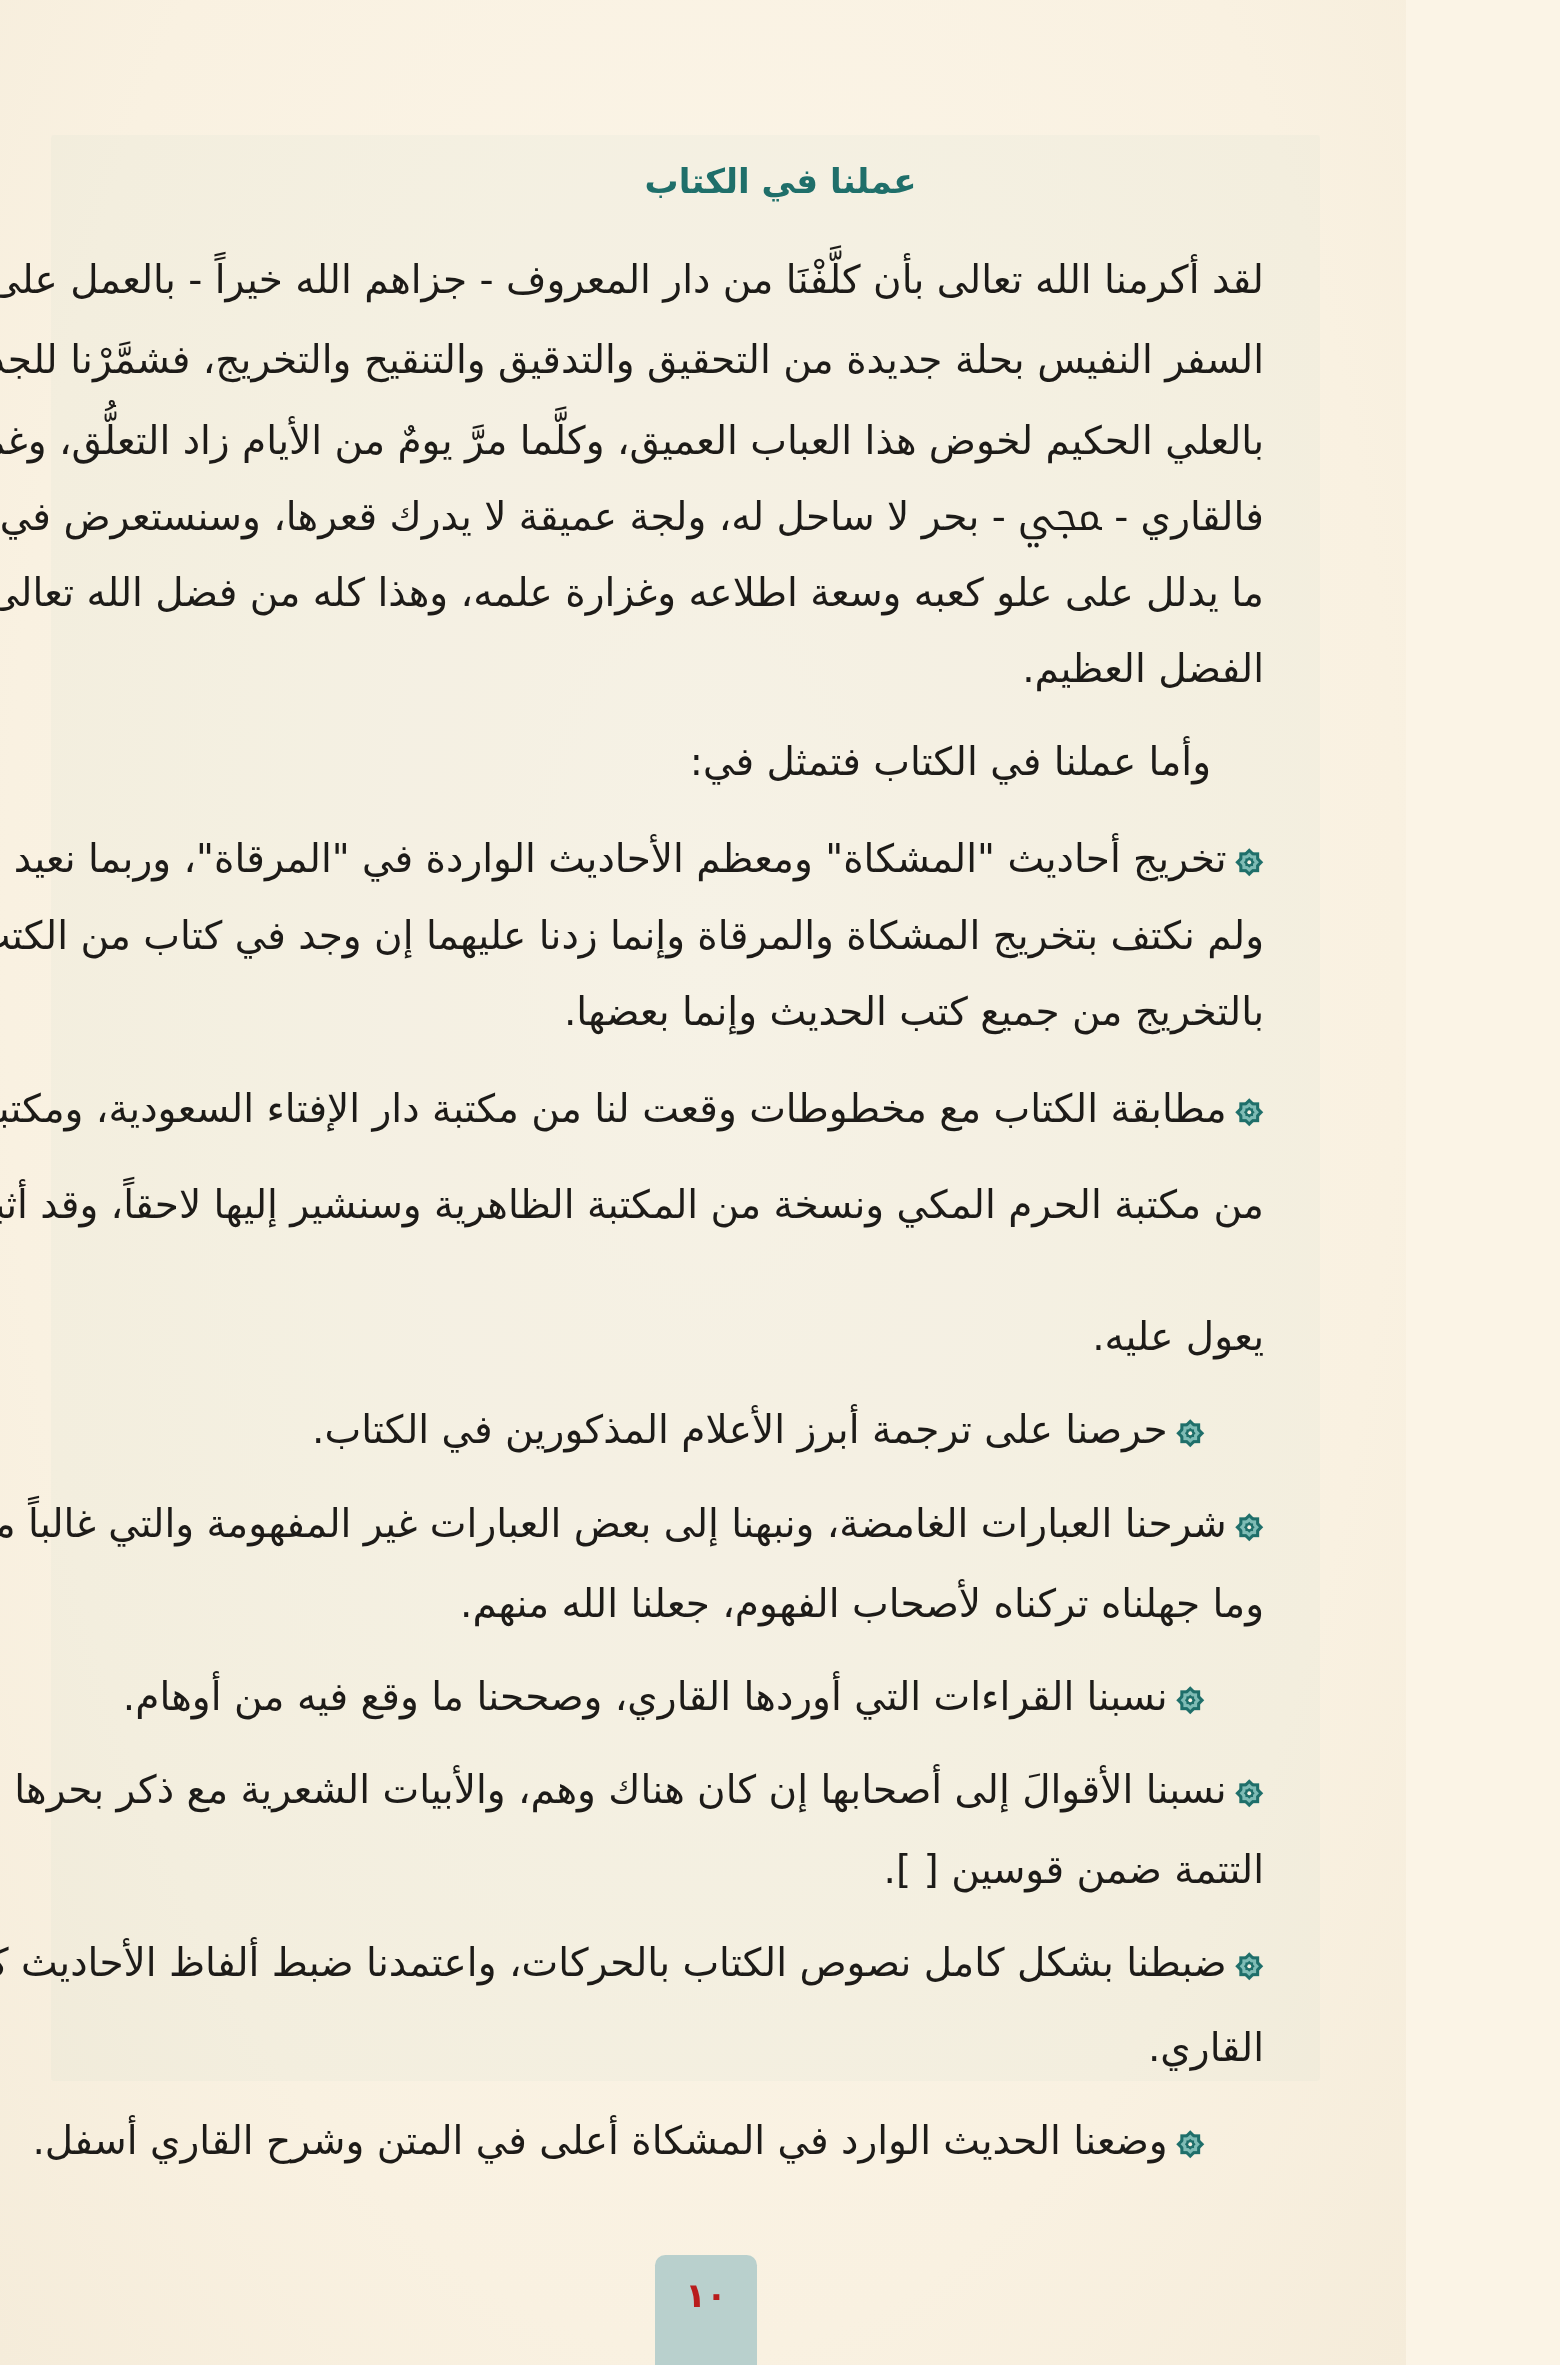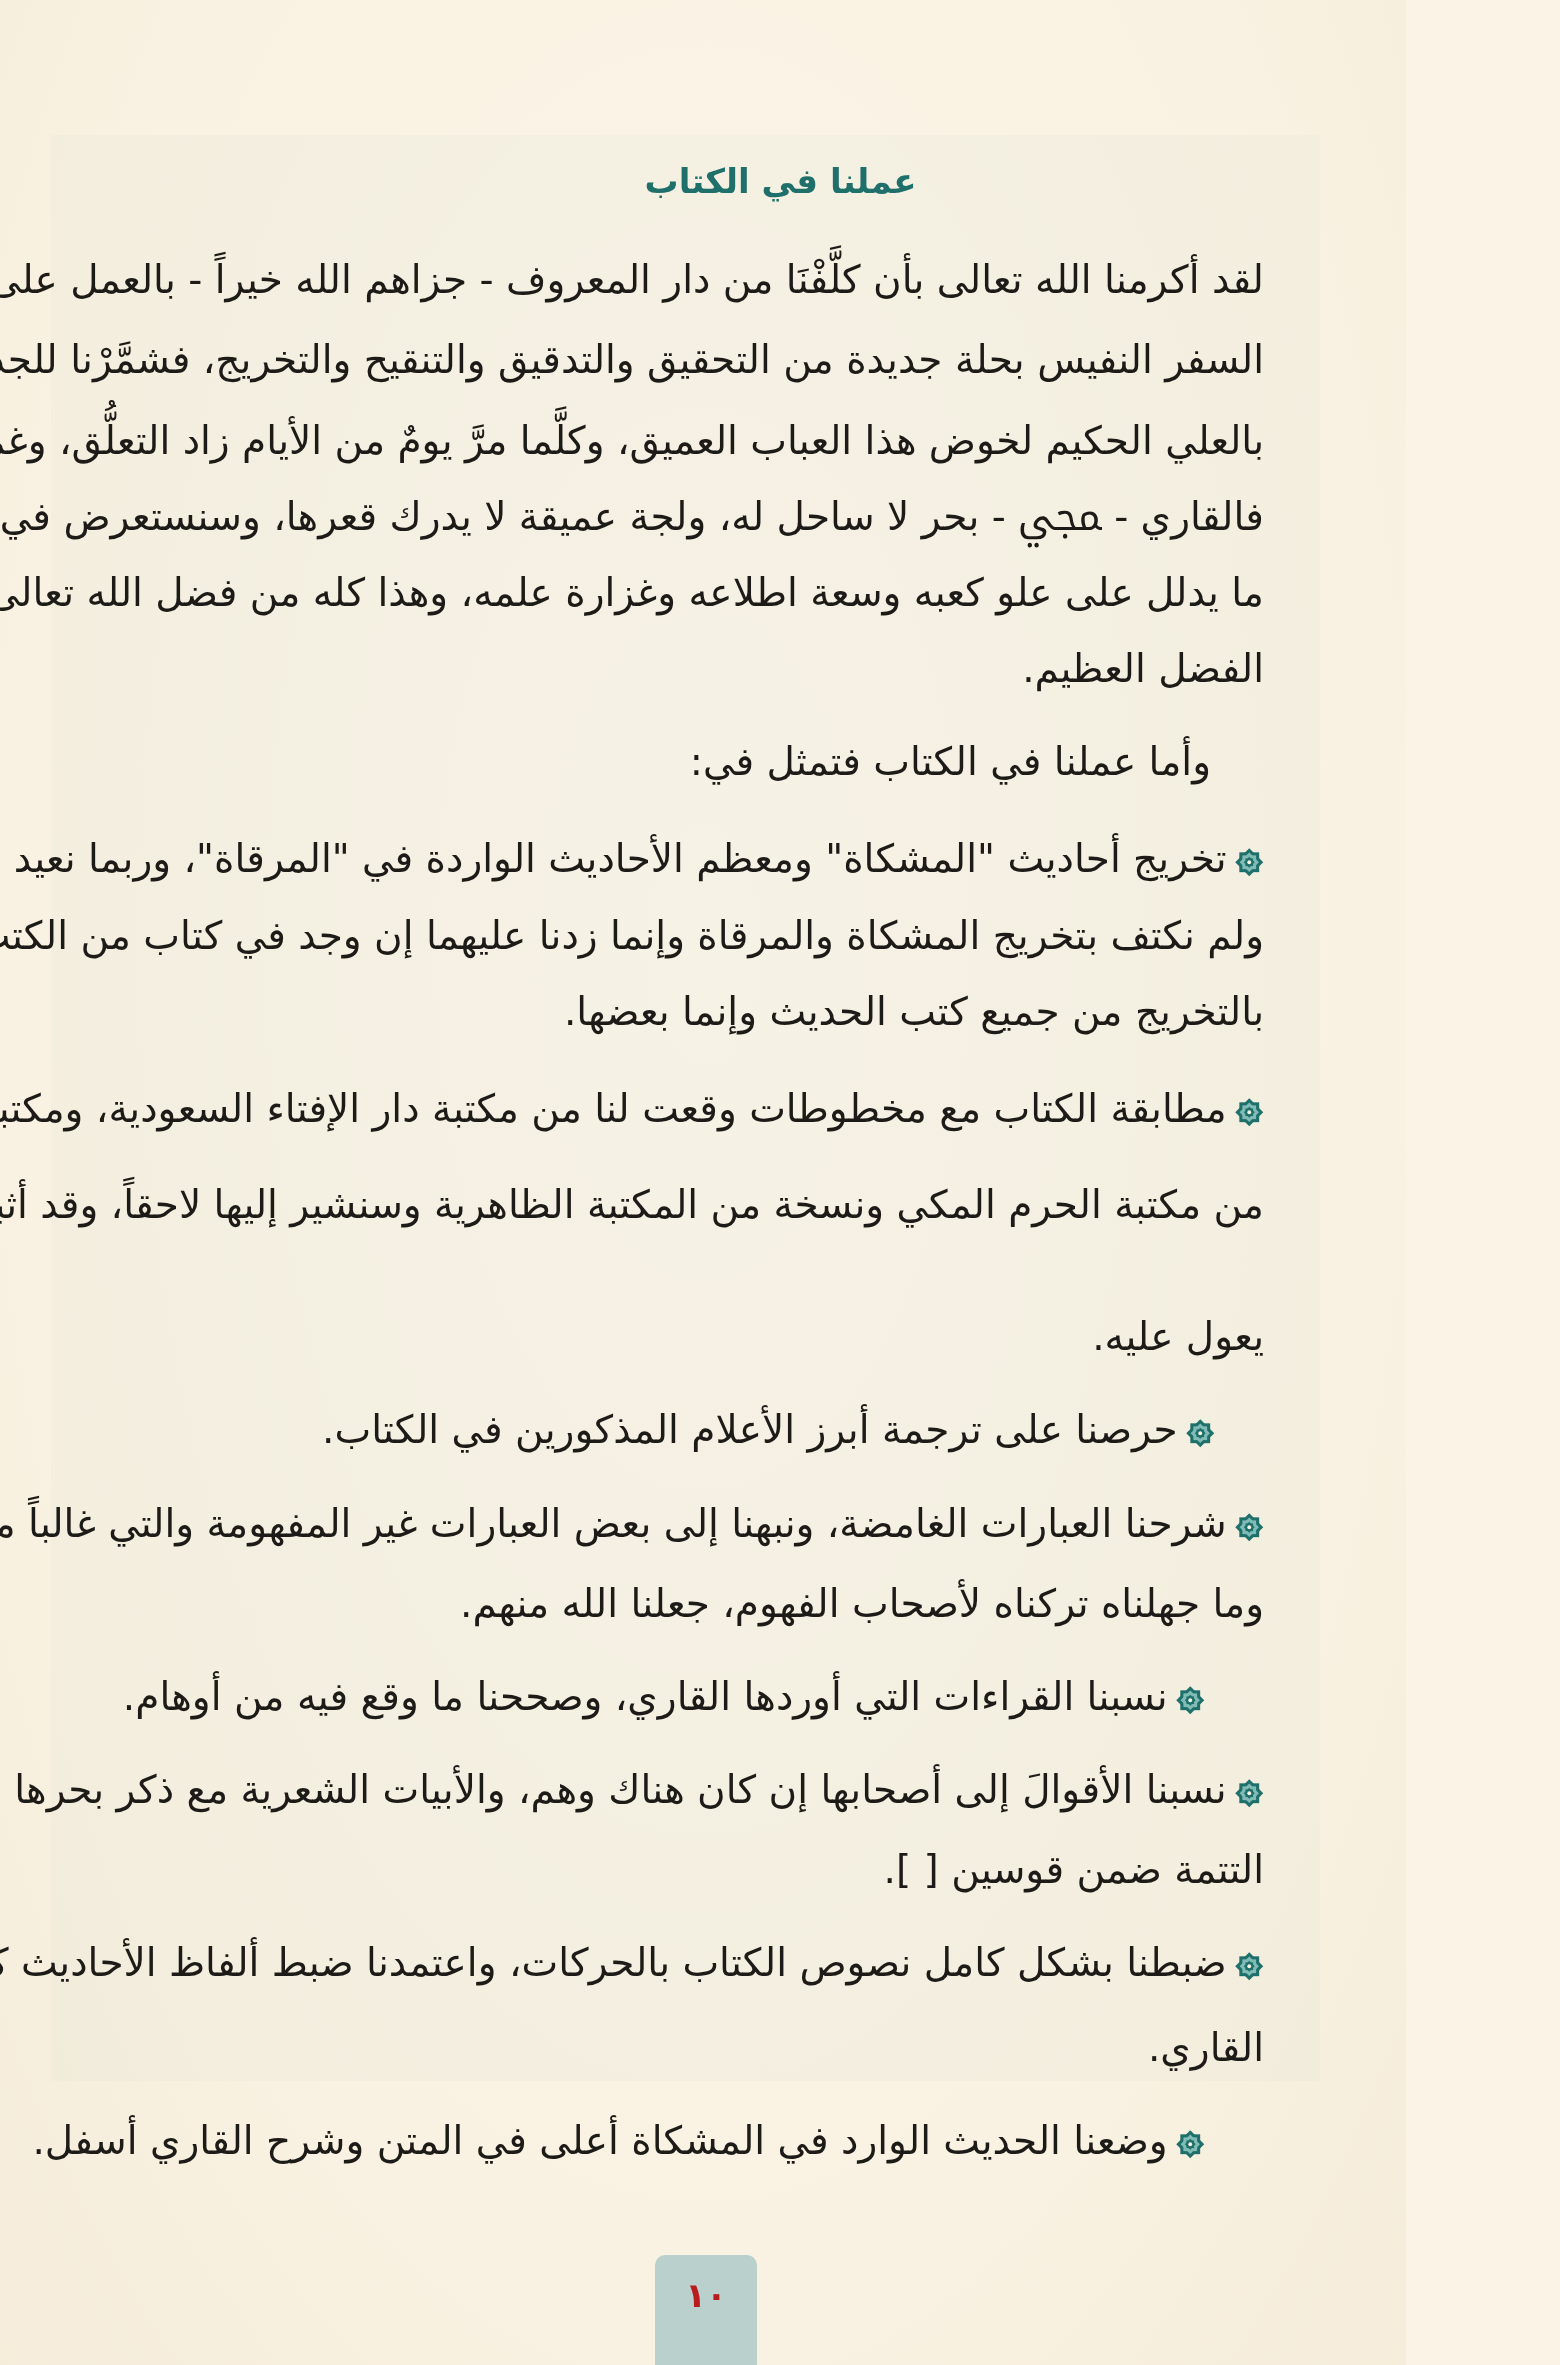--- a/index.html
+++ b/index.html
@@ -124,21 +124,21 @@
   <div class="line" style="top:986px;">بالتخريج من جميع كتب الحديث وإنما بعضها.</div>
 
   <div class="line full" style="top:1083px;">
     <svg class="bullet" viewBox="0 0 36 36" width="30.5" height="30.5">
         <use href="#rosette"></use>
       </svg><span>مطابقة الكتاب مع مخطوطات وقعت لنا من مكتبة دار الإفتاء السعودية، ومكتبة الدكتور تركي وهي</span>
   </div>
   <div class="line full" style="top:1159px;margin-top:20px;">من مكتبة الحرم المكي ونسخة من المكتبة الظاهرية وسنشير إليها لاحقاً، وقد أثبتنا منها ما فيه الفائدة أما غير</div>
   <div class="line" style="top:1311px;">يعول عليه.</div>
 
-  <div class="line" style="top:1404px; right:191px;">
+  <div class="line" style="top:1404px; right:201px;">
     <svg class="bullet" viewBox="0 0 36 36" width="30.5" height="30.5">
         <use href="#rosette"></use>
       </svg><span>حرصنا على ترجمة أبرز الأعلام المذكورين في الكتاب.</span>
   </div>
 
   <div class="line full" style="top:1498px;">
     <svg class="bullet" viewBox="0 0 36 36" width="30.5" height="30.5">
         <use href="#rosette"></use>
       </svg><span>شرحنا العبارات الغامضة، ونبهنا إلى بعض العبارات غير المفهومة والتي غالباً ما تكون من النساخ،</span>
   </div>

